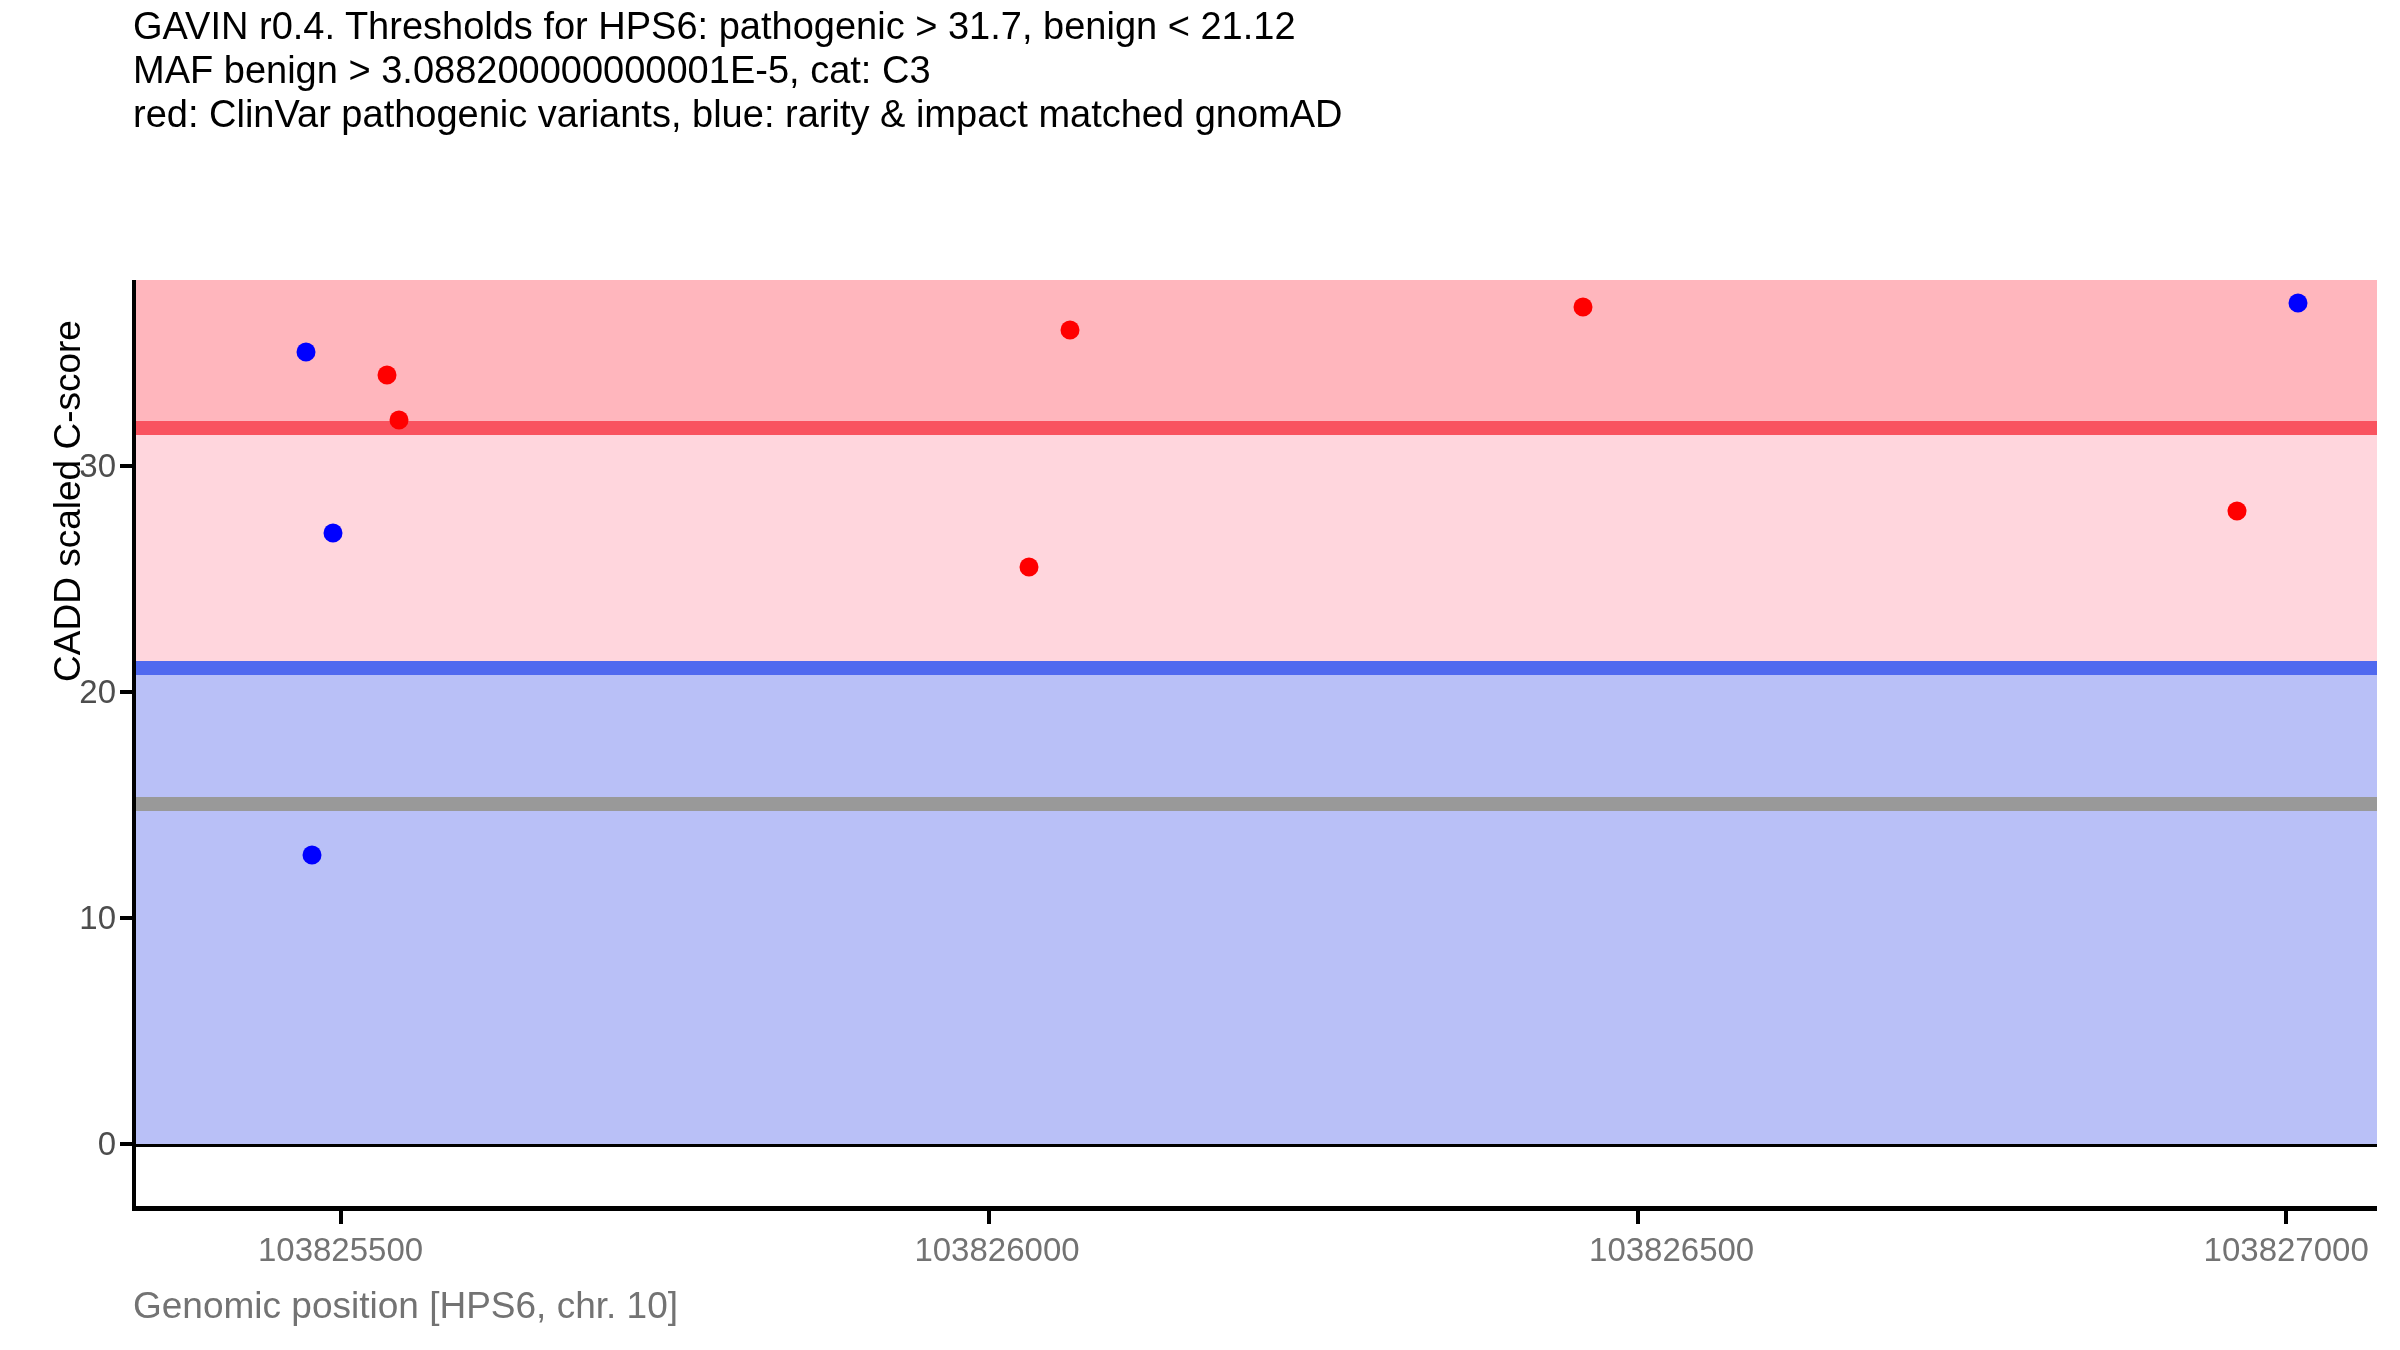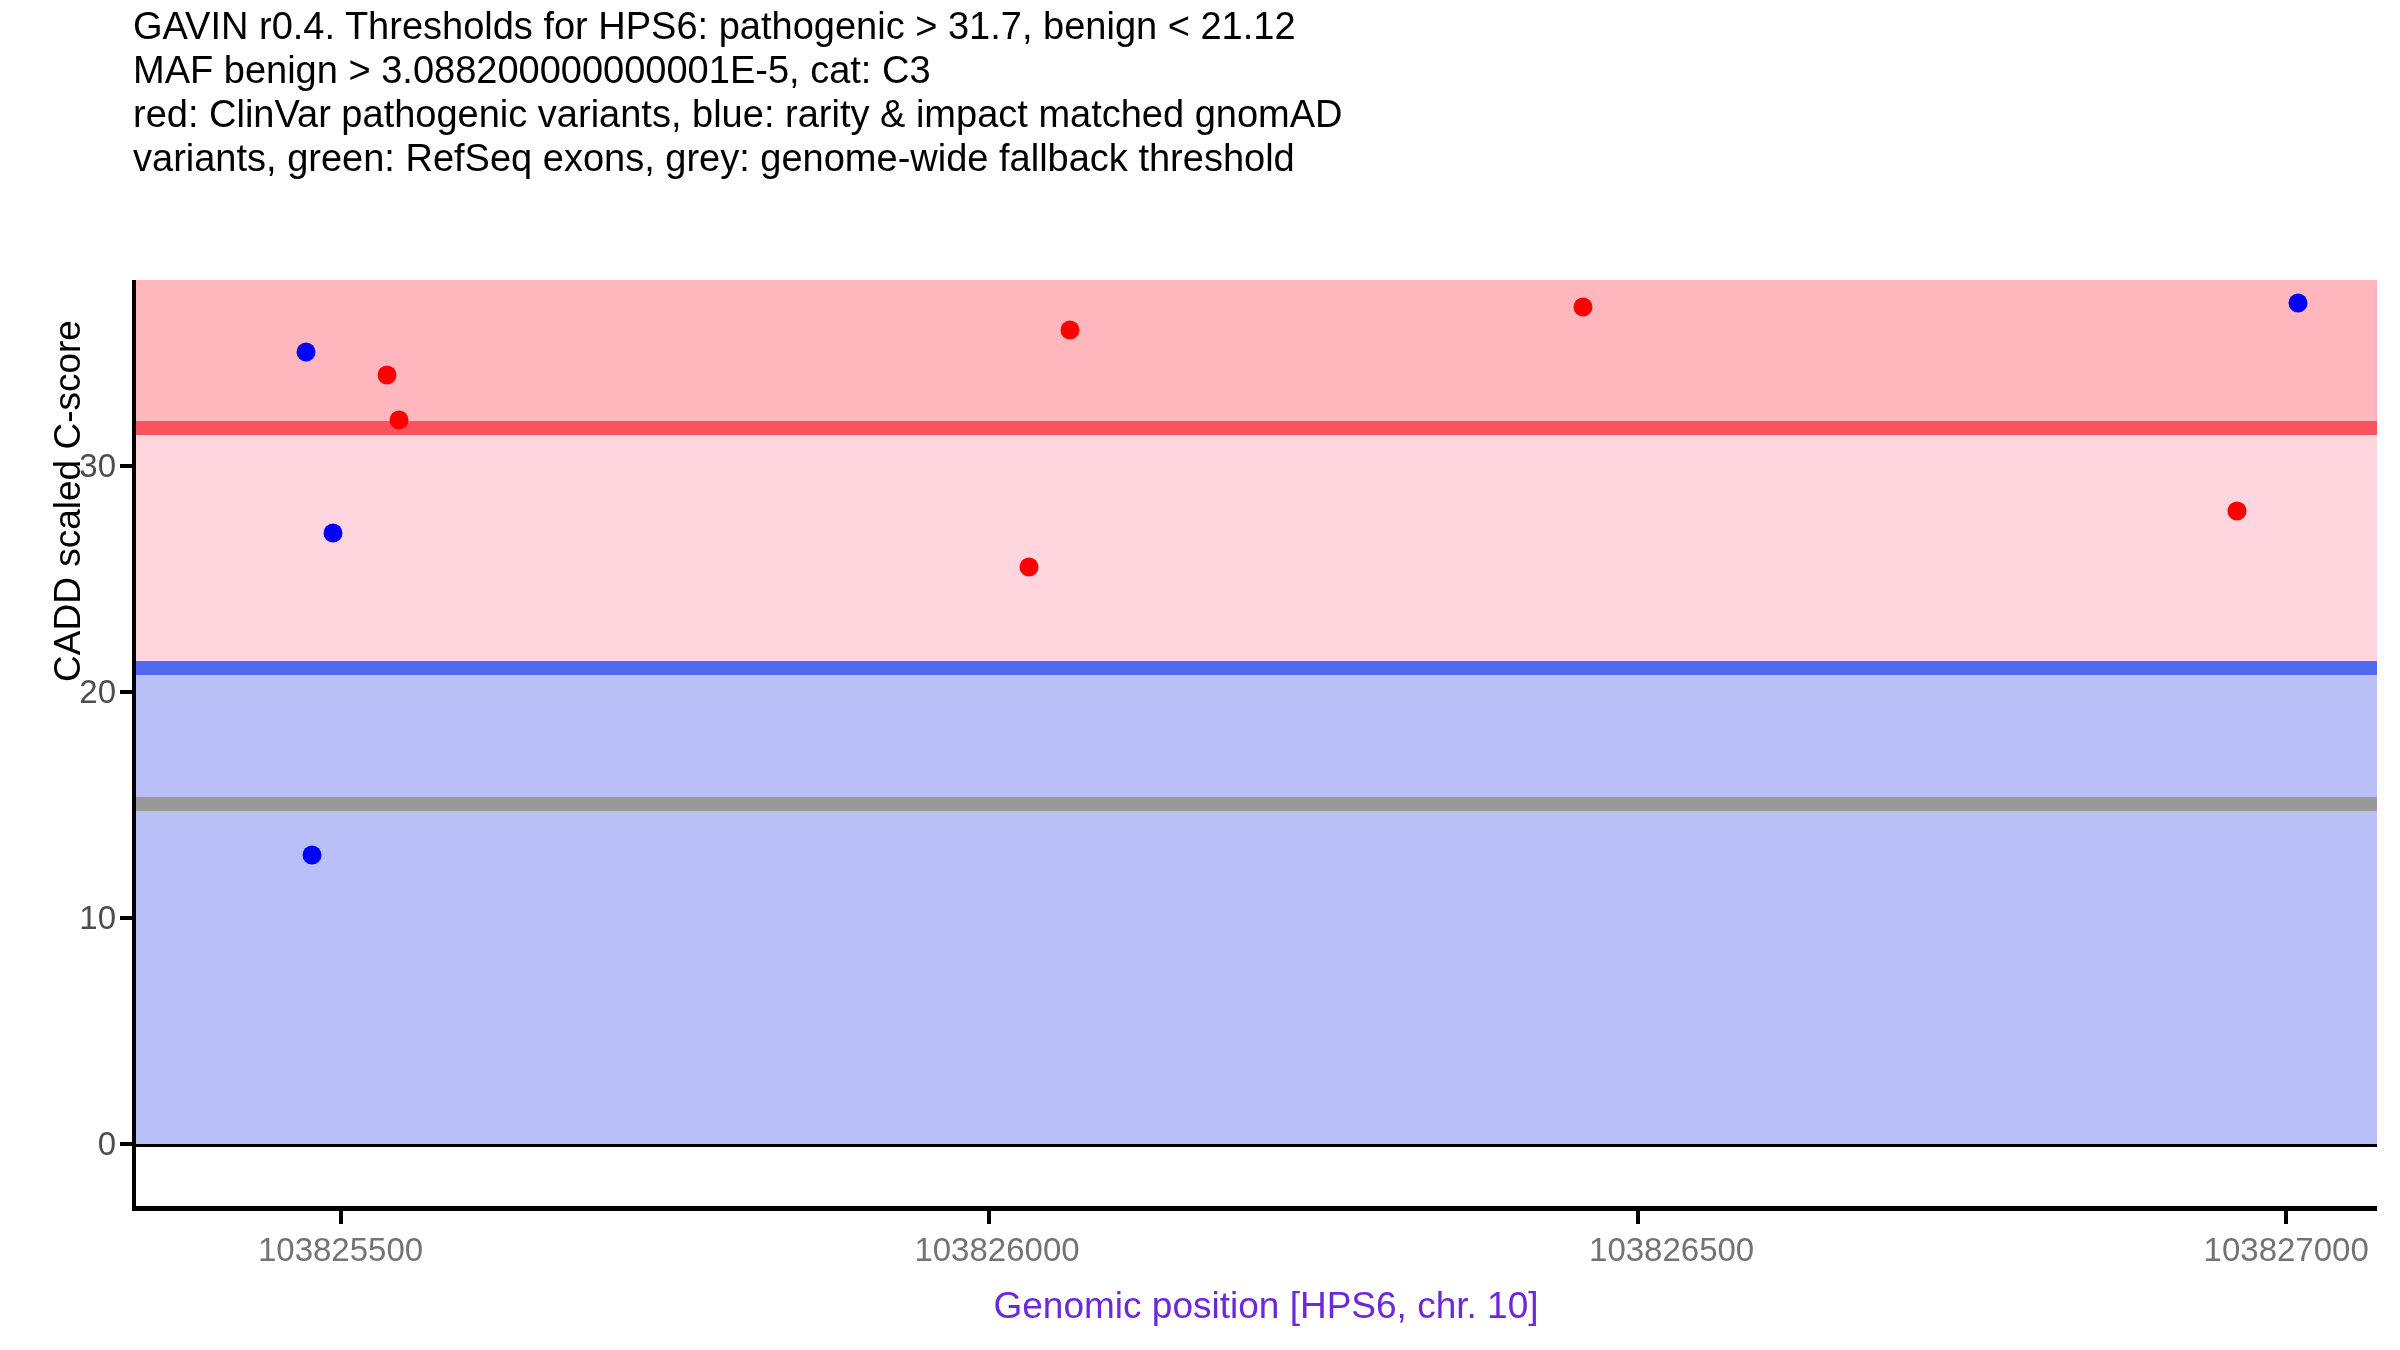--- a/index.html
+++ b/index.html
@@ -107,39 +107,37 @@
     width:660px;
     text-align:center;
     font-size:37px;
     color:#000000;
     transform:rotate(-90deg);
     transform-origin:center center;
     white-space:nowrap;
   }
   .xlab{
     position:absolute;
-    left:144px;
+    left:133px;
     top:1285px;
     width:2244px;
-    text-align:center;
     font-size:37px;
-    color:#6d28d9;
+    color:#737373;
     white-space:nowrap;
   }
 </style>
 </head>
 <body>
 
 <div id="root">
 
   <div class="title-block">
     <div class="title-line">GAVIN r0.4. Thresholds for HPS6: pathogenic &gt; 31.7, benign &lt; 21.12</div>
     <div class="title-line">MAF benign &gt; 3.088200000000001E-5, cat: C3</div>
     <div class="title-line">red: ClinVar pathogenic variants, blue: rarity &amp; impact matched gnomAD</div>
-    <div class="title-line">variants, green: RefSeq exons, grey: genome-wide fallback threshold</div>
   </div>
 
   <div class="panel" id="panel">
       <div class="band" style="top: 0px; height: 141.406px; background: rgb(255, 182, 189);"></div>
       <div class="band" style="top: 141.406px; height: 13.575px; background: rgb(249, 83, 95);"></div>
       <div class="band" style="top: 154.981px; height: 226.25px; background: rgb(255, 214, 221);"></div>
       <div class="band" style="top: 381.231px; height: 13.575px; background: rgb(80, 105, 239);"></div>
       <div class="band" style="top: 394.806px; height: 122.175px; background: rgb(185, 192, 247);"></div>
       <div class="band" style="top: 516.981px; height: 13.575px; background: rgb(153, 153, 153);"></div>
       <div class="band" style="top: 530.556px; height: 333.719px; background: rgb(185, 192, 247);"></div>

